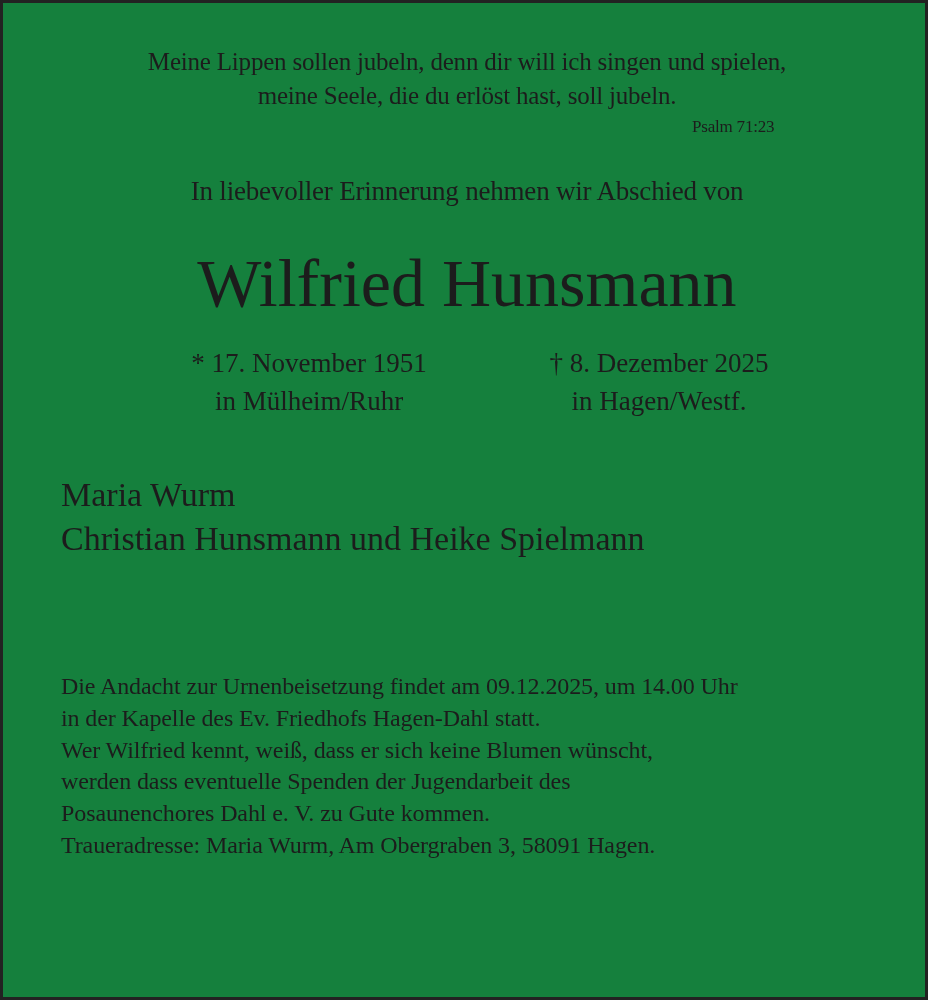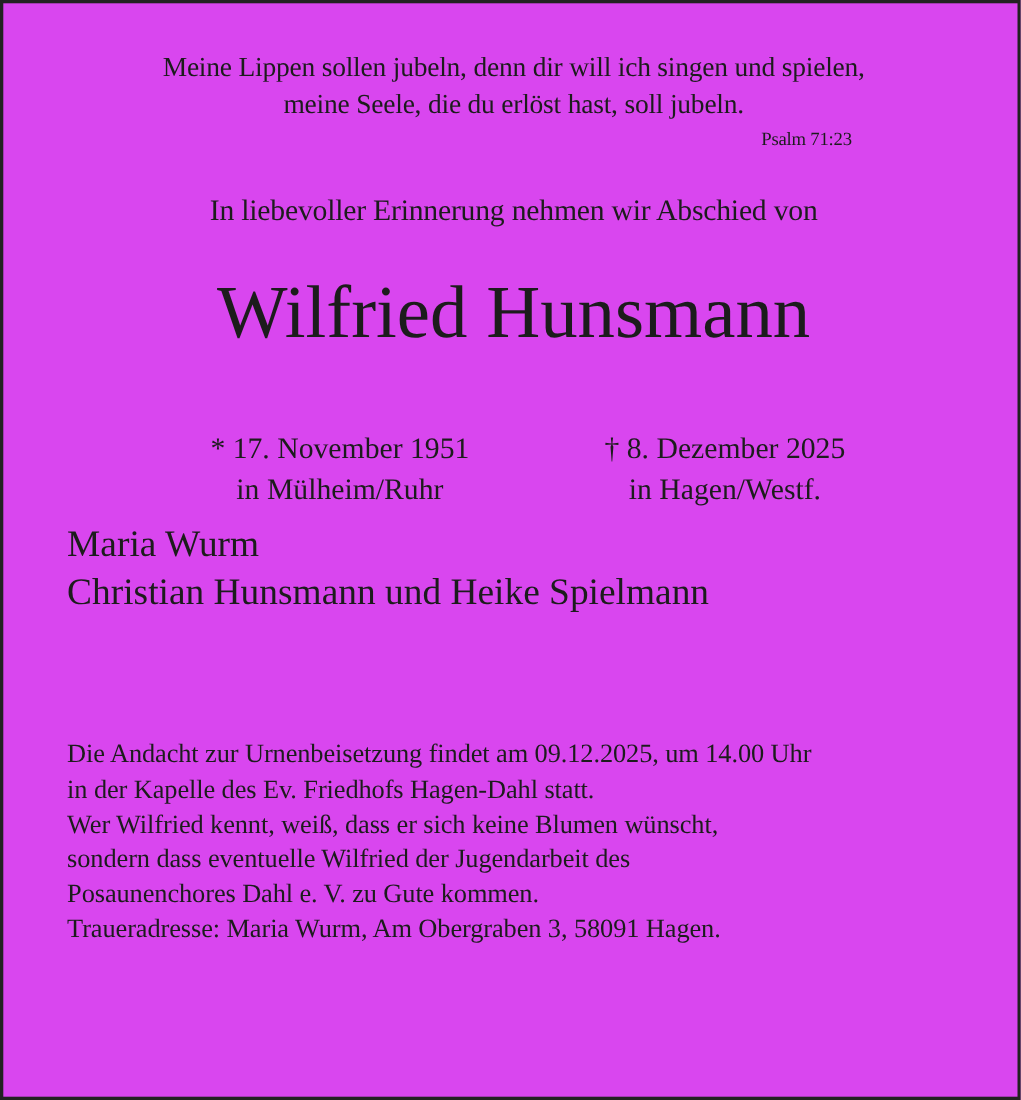--- a/index.html
+++ b/index.html
@@ -15,21 +15,21 @@
       font-family: "Liberation Serif", "DejaVu Serif", serif;
       color: #1c1c1c;
     }
     .frame {
       position: absolute;
       left: 0; top: 0;
       width: 928px;
       height: 1000px;
       box-sizing: border-box;
       border: 3px solid #222222;
-      background: #d946ef;
+      background: #15803d;
     }
     .abs { position: absolute; white-space: nowrap; }
     .center { left: 0; width: 928px; text-align: center; }
 
     .verse {
       font-size: 25px;
       line-height: 34px;
       letter-spacing: -0.2px;
     }
     .verse-l1 { top: 42px; }
@@ -50,21 +50,20 @@
       font-size: 68px;
       line-height: 80px;
       letter-spacing: 0px;
     }
     .date-col {
       top: 341px;
       width: 340px;
       text-align: center;
       font-size: 27px;
       line-height: 38px;
-      margin-top: 44px;
     }
     .birth { left: 136px; }
     .death { left: 486px; }
 
     .family {
       left: 58px;
       top: 470px;
       font-size: 34px;
       line-height: 44px;
     }
@@ -104,18 +103,18 @@
 
   <div class="abs family">
     <div>Maria Wurm</div>
     <div>Christian Hunsmann und Heike Spielmann</div>
   </div>
 
   <div class="abs notes">
     <div>Die Andacht zur Urnenbeisetzung findet am 09.12.2025, um 14.00 Uhr</div>
     <div>in der Kapelle des Ev. Friedhofs Hagen-Dahl statt.</div>
     <div>Wer Wilfried kennt, weiß, dass er sich keine Blumen wünscht,</div>
-    <div>sondern dass eventuelle Wilfried der Jugendarbeit des</div>
+    <div>werden dass eventuelle Spenden der Jugendarbeit des</div>
     <div>Posaunenchores Dahl e. V. zu Gute kommen.</div>
     <div>Traueradresse: Maria Wurm, Am Obergraben 3, 58091 Hagen.</div>
   </div>
 
 </div>
 
 </body></html>

